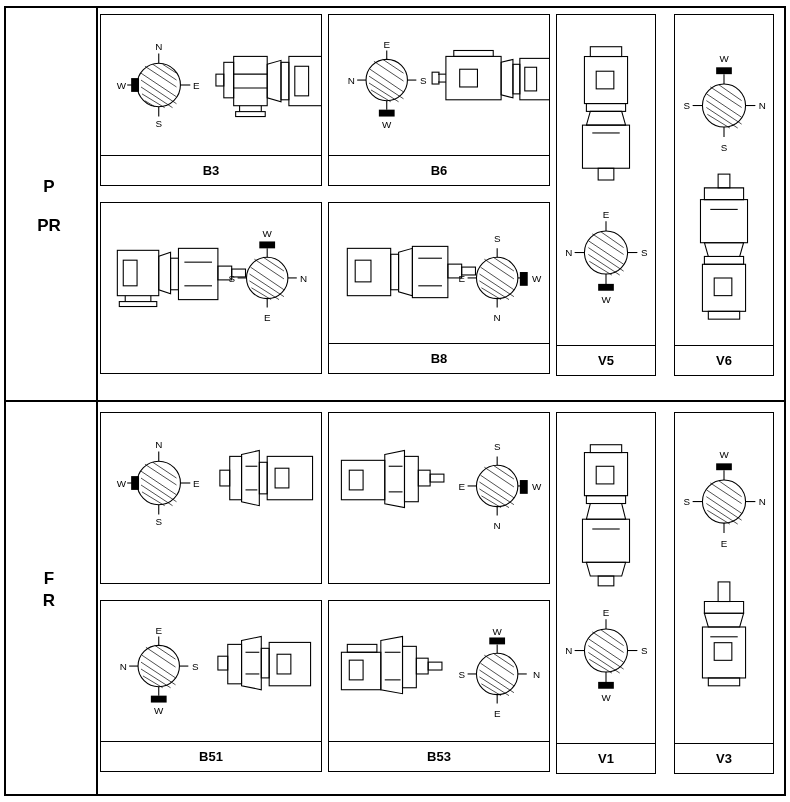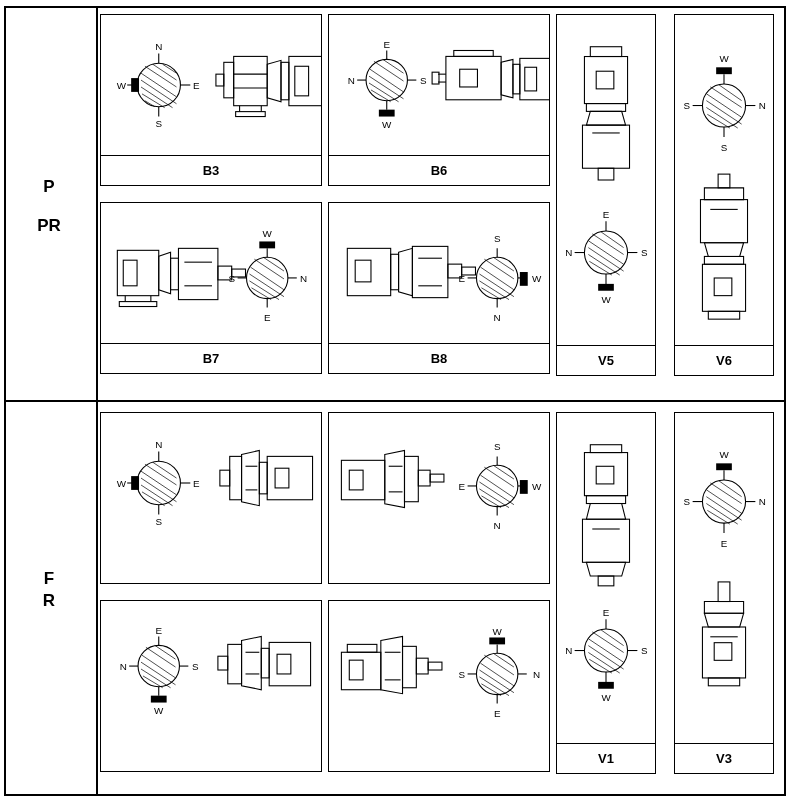--- a/index.html
+++ b/index.html
@@ -239,21 +239,20 @@
           <rect x="160" y="39" width="16" height="7" fill="#000" stroke="none"></rect>
         </g>
         <g font-size="10" font-family="Liberation Sans, sans-serif" text-anchor="middle" fill="#000">
           <text x="168" y="34">W</text>
             <text x="168" y="120">E</text>
           <text x="132" y="80">S</text>
             <text x="205" y="80">N</text>
         </g>
       </svg>
     </div>
-    <div class="caption">B7</div>
   </div>
 
   <div class="cell" style="left:328px;top:202px;width:222px;height:172px;">
     <div class="art">
       <svg viewBox="0 0 222 142" xmlns="http://www.w3.org/2000/svg">
         <g fill="none" stroke="#000" stroke-width="1.1">
           <rect x="18" y="46" width="44" height="48"></rect>
           <rect x="26" y="58" width="16" height="22"></rect>
           <rect x="62" y="52" width="8" height="36"></rect>
           <path d="M70 50 L84 46 L84 94 L70 90 Z"></path>
@@ -478,20 +477,21 @@
           <rect x="128" y="44" width="14" height="40"></rect>
           <path d="M142 40 L162 36 L162 90 L142 86 Z"></path>
           <rect x="162" y="48" width="8" height="30"></rect>
           <rect x="170" y="42" width="42" height="44"></rect>
           <rect x="178" y="54" width="14" height="20"></rect>
           <line x1="146" y1="52" x2="160" y2="52"></line>
           <line x1="146" y1="74" x2="160" y2="74"></line>
         </g>
       </svg>
     </div>
+    <div class="caption">B51</div>
   </div>
 
   <div class="cell" style="left:328px;top:600px;width:222px;height:172px;">
     <div class="art">
       <svg viewBox="0 0 222 142" xmlns="http://www.w3.org/2000/svg">
         <g fill="none" stroke="#000" stroke-width="1.1">
           <rect x="12" y="52" width="40" height="38"></rect>
           <rect x="20" y="60" width="14" height="20"></rect>
           <rect x="18" y="44" width="30" height="8"></rect>
           <path d="M52 40 L74 36 L74 94 L52 90 Z"></path>
@@ -518,15 +518,16 @@
           <rect x="162" y="37" width="16" height="7" fill="#000" stroke="none"></rect>
         </g>
         <g font-size="10" font-family="Liberation Sans, sans-serif" text-anchor="middle" fill="#000">
           <text x="170" y="34">W</text>
             <text x="170" y="118">E</text>
           <text x="134" y="78">S</text>
             <text x="210" y="78">N</text>
         </g>
       </svg>
     </div>
+    <div class="caption">B53</div>
   </div>
 
 </div>
 
 </body></html>

